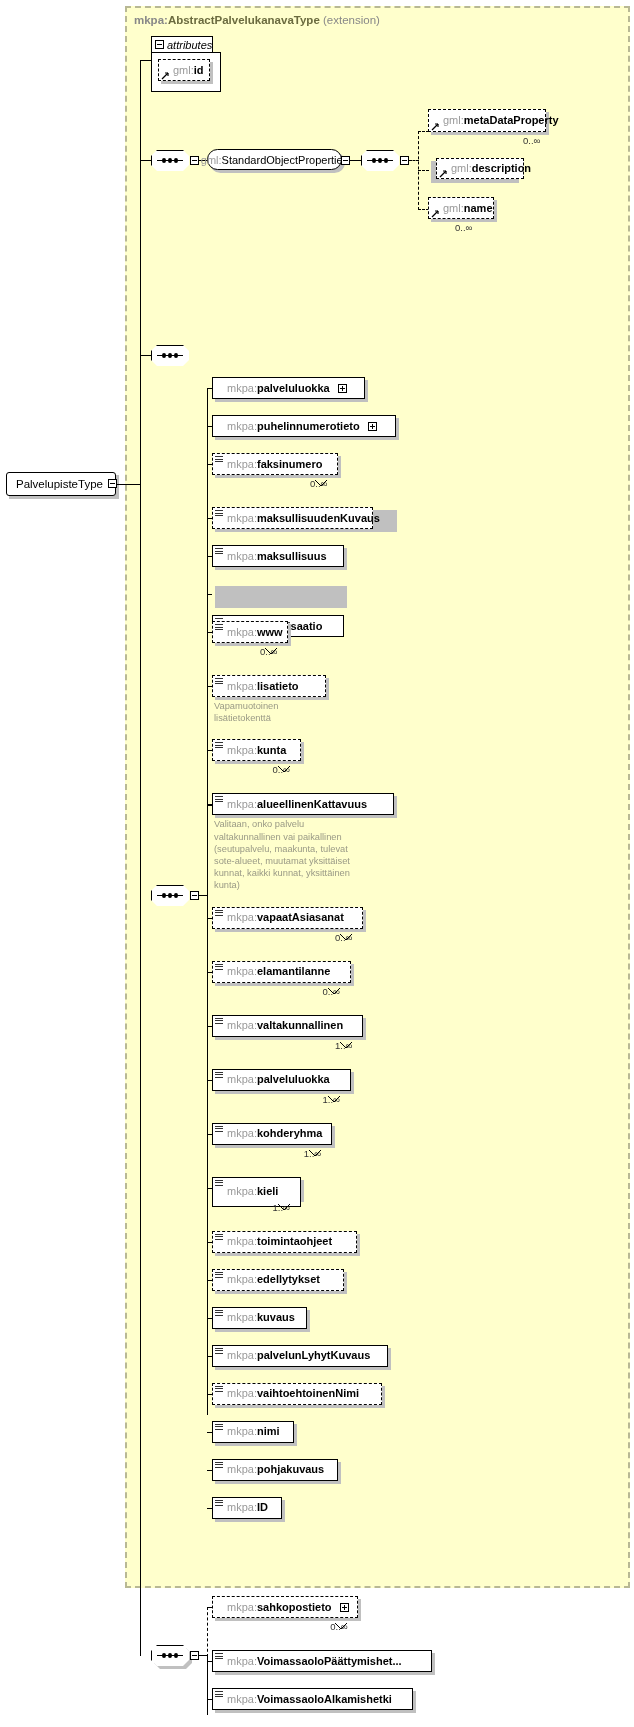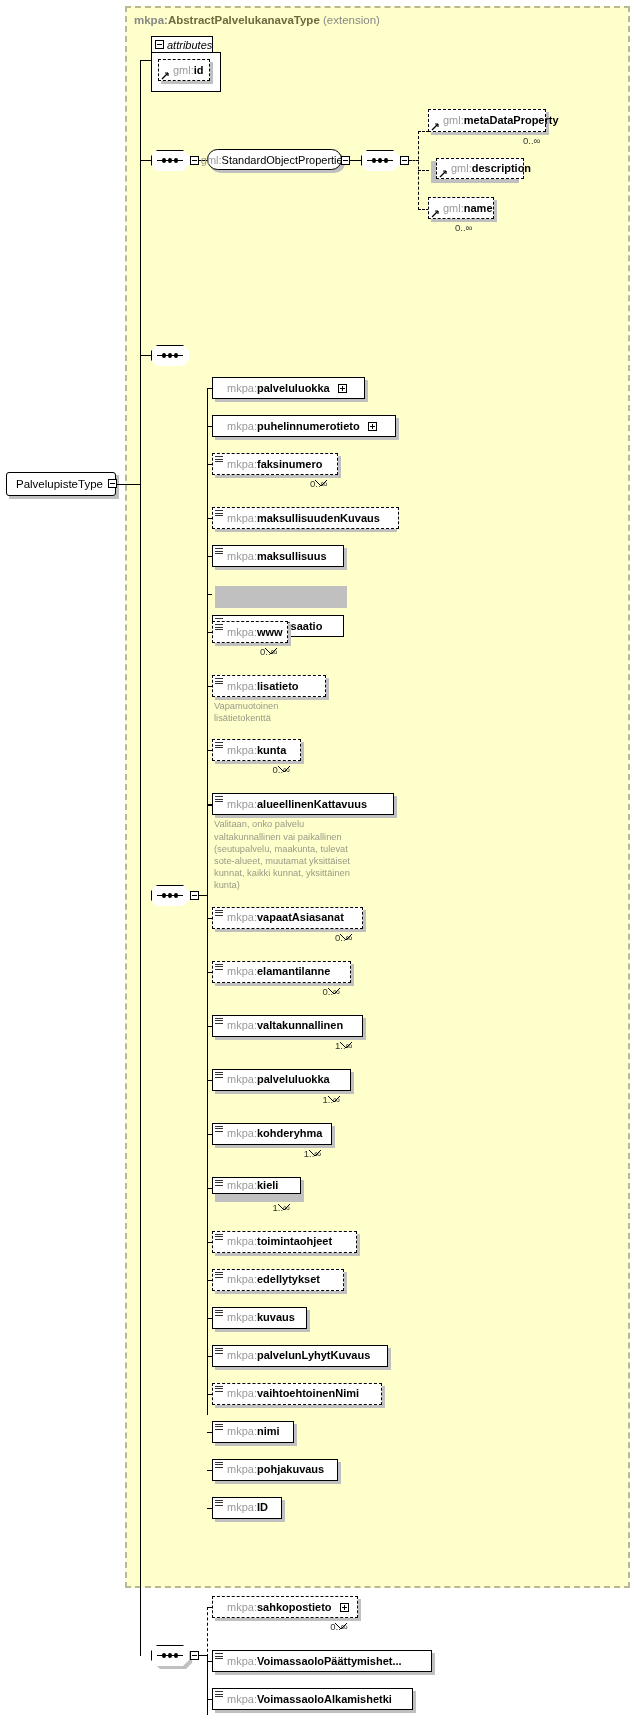--- a/index.html
+++ b/index.html
@@ -302,21 +302,21 @@
           <i></i>
         </span>
         <span class="lbl"><span class="ns">mkpa:</span><span class="nm">faksinumero</span></span>
       </div>
       <div class="dln dlnh" style="left: 207px; top: 464px; width: 5px;"></div>
       <div class="mult" style="left: 310px; top: 478px;">0..∞</div>
       <div style="position: absolute; left: 314px; top: 473px;"><svg width="14" height="7" viewBox="0 0 14 7">
           <path d="M1 0 L7 6 L13 0" stroke="#000" stroke-width="1" fill="none"></path>
         </svg></div>
       <div class="shadow" style="left: 215px; top: 510px; width: 182.25px; height: 22px;"></div>
-      <div class="node dashed" style="left: 212px; top: 507px; width: 187px; height: 22px;">
+      <div class="node dashed" style="left: 212px; top: 507px; width: 161px; height: 22px;">
         <span class="seqglyph">
           <i></i>
           <i></i>
           <i></i>
         </span>
         <span class="lbl"><span class="ns">mkpa:</span><span class="nm">maksullisuudenKuvaus</span></span>
       </div>
       <div class="dln dlnh" style="left: 207px; top: 518px; width: 5px;"></div>
       <div class="shadow" style="left: 215px; top: 548px; width: 132.25px; height: 22px;"></div>
       <div class="node solid" style="left: 212px; top: 545px; width: 132.25px; height: 22px;">
@@ -458,21 +458,21 @@
           <i></i>
         </span>
         <span class="lbl"><span class="ns">mkpa:</span><span class="nm">kohderyhma</span></span>
       </div>
       <div class="ln lnh" style="left: 207px; top: 1133.6px; width: 5px;"></div>
       <div class="mult" style="left: 303.75px; top: 1147.6px;">1..∞</div>
       <div style="position: absolute; left: 307.75px; top: 1142.6px;"><svg width="14" height="7" viewBox="0 0 14 7">
           <path d="M1 0 L7 6 L13 0" stroke="#000" stroke-width="1" fill="none"></path>
         </svg></div>
       <div class="shadow" style="left: 215px; top: 1179.6px; width: 88.5px; height: 22px;"></div>
-      <div class="node solid" style="left: 212px; top: 1176.6px; width: 88.5px; height: 17px;">
+      <div class="node solid" style="left: 212px; top: 1176.6px; width: 88.5px; height: 30px;">
         <span class="seqglyph">
           <i></i>
           <i></i>
           <i></i>
         </span>
         <span class="lbl"><span class="ns">mkpa:</span><span class="nm">kieli</span></span>
       </div>
       <div class="ln lnh" style="left: 207px; top: 1187.6px; width: 5px;"></div>
       <div class="mult" style="left: 272.5px; top: 1201.6px;">1..∞</div>
       <div style="position: absolute; left: 276.5px; top: 1196.6px;"><svg width="14" height="7" viewBox="0 0 14 7">

